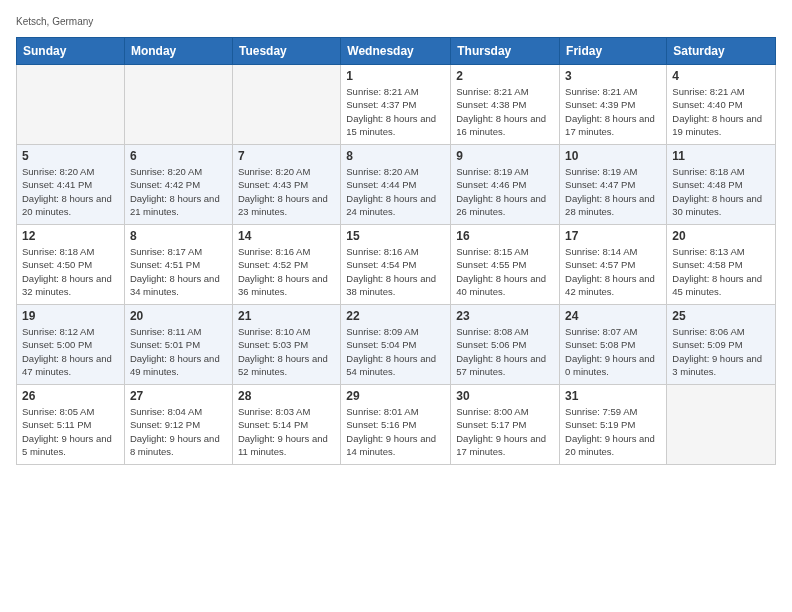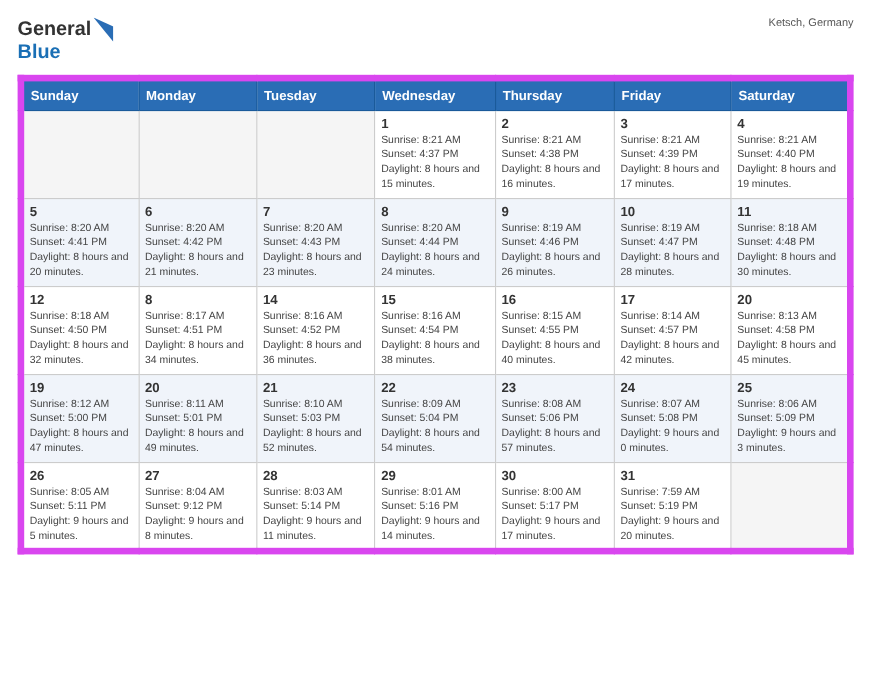--- a/index.html
+++ b/index.html
@@ -48,21 +48,21 @@
       color: #333;
       font-weight: normal;
     }
     .location {
       font-size: 10px;
       color: #555;
     }
     .calendar {
       width: 100%;
       border-collapse: collapse;
-      border: 6px solid #d946ef;
+      border: 1px solid #d946ef;
     }
     .calendar th {
       background: #2a6db5;
       color: #fff;
       text-align: left;
       padding: 6px 6px;
       font-size: 12px;
       font-weight: bold;
       border: 1px solid #1a5a9a;
     }
@@ -91,31 +91,20 @@
       line-height: 1.4;
     }
     .row-alt td {
       background: #f0f4fa;
     }
   </style>
 </head>
 <body>
 
 <div class="header">
-  <div class="logo">
-    <div class="logo-text">
-      <span style="display:flex;align-items:center;">
-        <span class="logo-general">General</span>
-        <svg class="logo-icon" viewBox="0 0 18 22" fill="none">
-          <polygon points="0,0 18,8 18,22" fill="#2a6db5"></polygon>
-        </svg>
-      </span>
-      <span class="logo-blue">Blue</span>
-    </div>
-  </div>
   <div class="title-block">
     <div class="location">Ketsch, Germany</div>
   </div>
 </div>
 
 <table class="calendar">
   <thead>
     <tr>
     <th>Sunday</th>
         <th>Monday</th>

